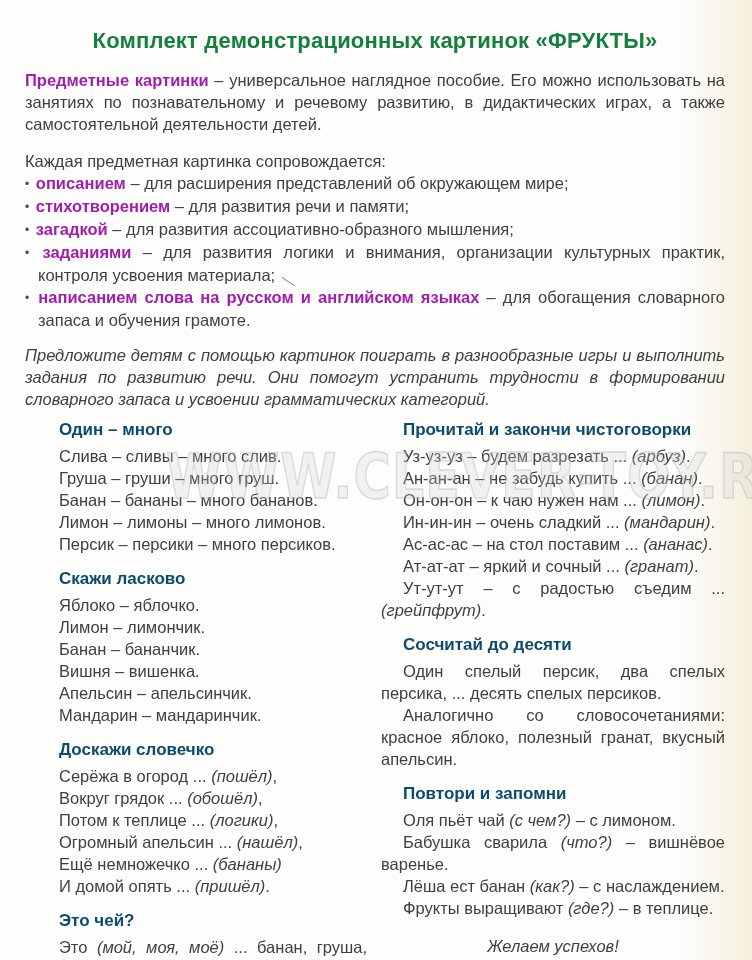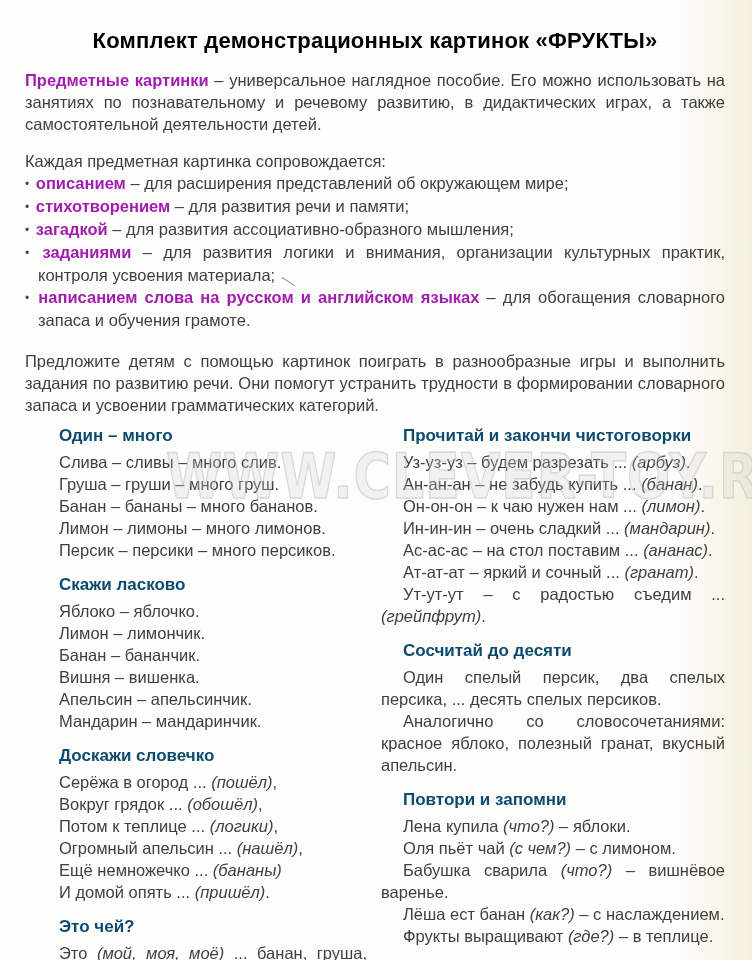--- a/index.html
+++ b/index.html
@@ -5,34 +5,34 @@
   html,body { margin:0; padding:0; }
   body {
     width:752px; height:960px; overflow:hidden; position:relative;
     font-family:"Liberation Sans","DejaVu Sans",sans-serif;
     color:#3f3f3f;
     background:linear-gradient(90deg,#fdfdfc 0%,#fdfdfc 90%,#f5f0dd 100%);
   }
   .page { position:absolute; inset:0; padding:24px 27px 0 25px; box-sizing:border-box; }
   h1 {
     font-size:22px; line-height:26px; font-weight:bold; text-align:center;
-    color:#000000; margin:4px 0 15px; letter-spacing:.2px;
+    color:#15803d; margin:4px 0 15px; letter-spacing:.2px;
   }
   p { margin:0; font-size:16.5px; line-height:22px; text-align:justify; hyphens:auto; }
   b { color:#a21caf; }
   i { font-style:italic; }
   .lead { margin-top:15px; }
   .bitem { padding-left:13px; text-indent:-13px; }
   .blt { font-size:12px; color:#4a4a4a; margin-right:2px; vertical-align:1px; }
   .stray {
     display:inline-block; width:15px; height:0; border-top:1.6px solid #929292;
     transform:rotate(33deg); transform-origin:left center;
     margin-left:7px; vertical-align:3px;
   }
-  .sugg { margin-top:19px; }
+  .sugg { margin-top:13px;font-style:italic; }
   .cols { display:flex; margin-top:6px; padding-left:12px; }
   .col-left  { width:330px; margin-right:14px; flex:none; }
   .col-right { width:344px; flex:none; }
   h3 { font-size:17px; line-height:22px; font-weight:bold; color:#0c4a6e;
        margin:13px 0 4px 22px; }
   .col h3:first-child { margin-top:3px; }
   .cp { text-indent:22px; }
   .closing { text-align:center; font-style:italic; margin-top:16px; text-indent:0; }
   .watermark {
     position:absolute; top:446px; left:166px; z-index:3;
@@ -105,21 +105,20 @@
       <p class="cp"><span>Ин-ин-ин – очень сладкий ... </span><i>(мандарин)</i><span>.</span></p>
       <p class="cp"><span>Ас-ас-ас – на стол поставим ... </span><i>(ананас)</i><span>.</span></p>
       <p class="cp"><span>Ат-ат-ат – яркий и сочный ... </span><i>(гранат)</i><span>.</span></p>
       <p class="cp"><span>Ут-ут-ут – с радостью съедим ... </span><i>(грейпфрут)</i><span>.</span></p>
 
       <h3>Сосчитай до десяти</h3>
       <p class="cp"><span>Один спелый персик, два спелых персика, ... десять спелых персиков.</span></p>
       <p class="cp"><span>Аналогично со словосочетаниями: красное яблоко, полезный гранат, вкусный апельсин.</span></p>
 
       <h3>Повтори и запомни</h3>
-      <p class="cp"><span>Лена купила </span><i>(что?)</i><span> – яблоки.</span></p>
       <p class="cp"><span>Оля пьёт чай </span><i>(с чем?)</i><span> – с лимоном.</span></p>
       <p class="cp"><span>Бабушка сварила </span><i>(что?)</i><span> – вишнёвое варенье.</span></p>
       <p class="cp"><span>Лёша ест банан </span><i>(как?)</i><span> – с наслаждением.</span></p>
       <p class="cp"><span>Фрукты выращивают </span><i>(где?)</i><span> – в теплице.</span></p>
 
       <p class="closing">Желаем успехов!</p>
     </div>
 
   </div>
 </div>

